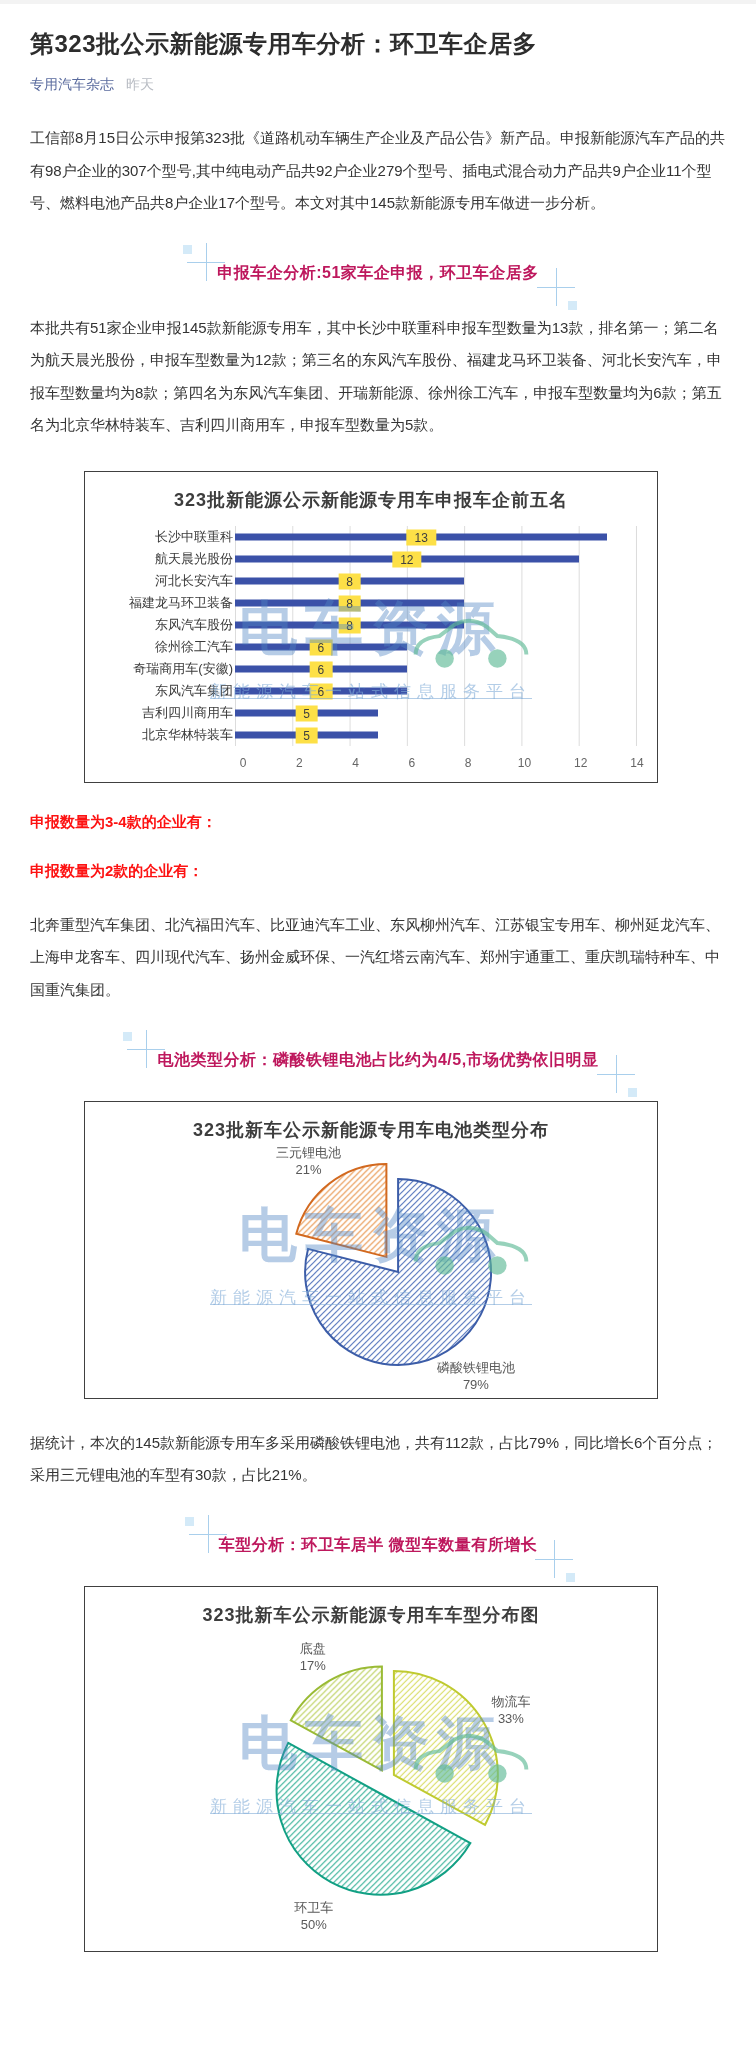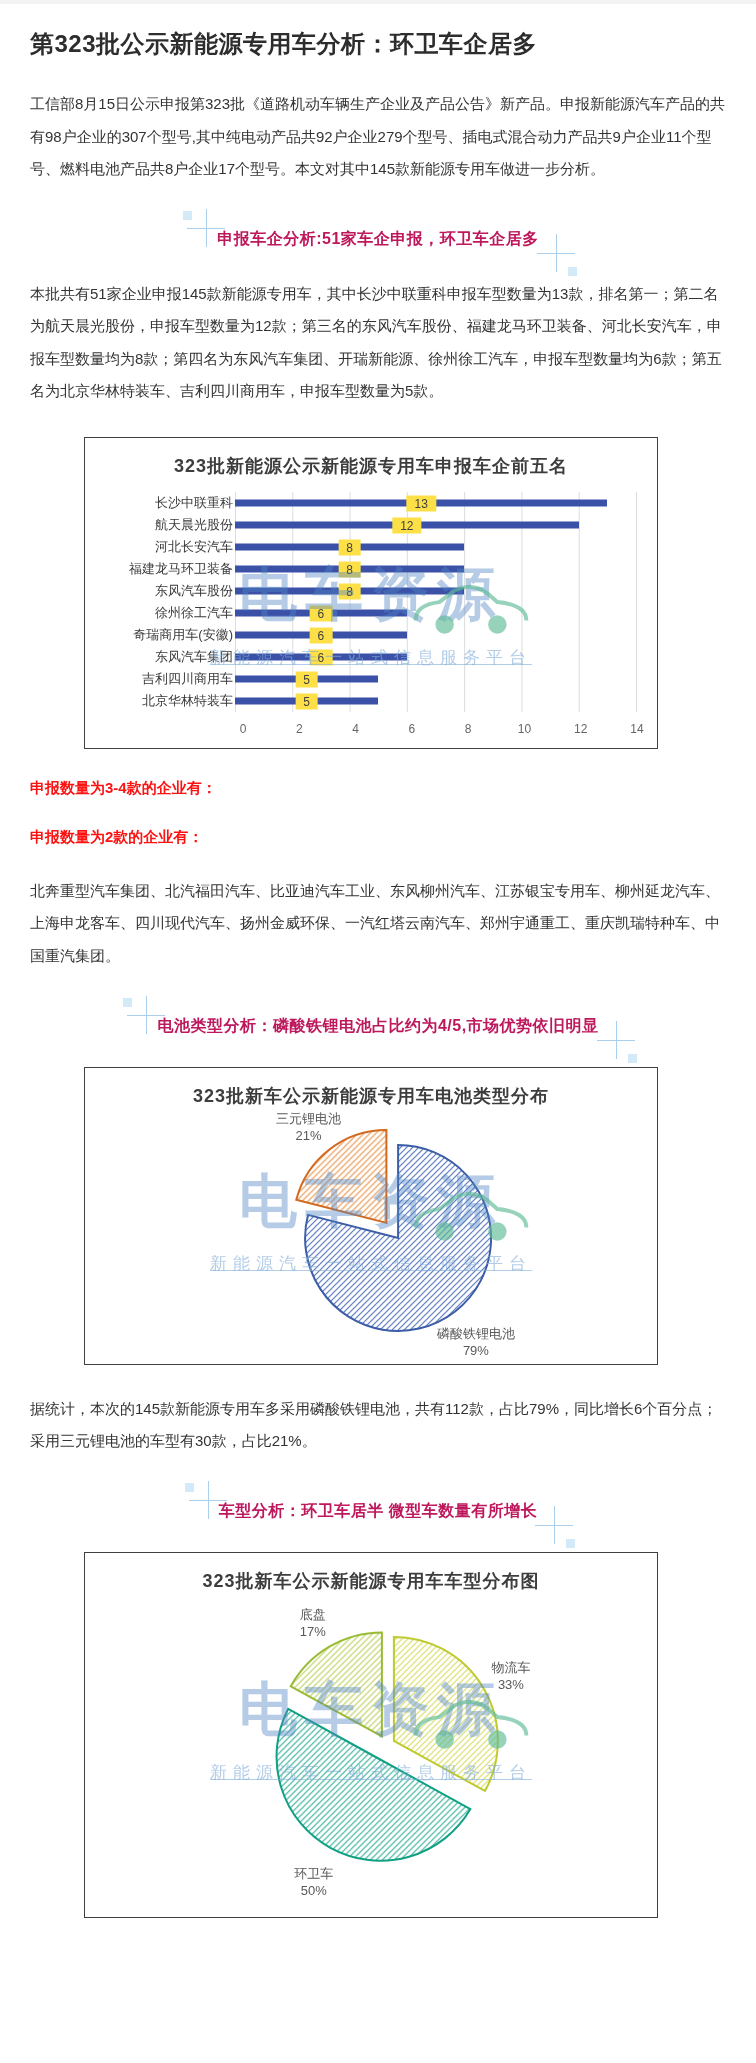--- a/index.html
+++ b/index.html
@@ -58,20 +58,23 @@
 </style>
 </head>
 <body>
 
 <div class="top-strip"></div>
 
 <div class="container">
 
   <h1 class="article-title">第323批公示新能源专用车分析：环卫车企居多</h1>
 
+  <div class="byline">
+    <span class="src">专用汽车杂志</span><span class="time">昨天</span>
+  </div>
 
   <p class="para">工信部8月15日公示申报第323批《道路机动车辆生产企业及产品公告》新产品。申报新能源汽车产品的共有98户企业的307个型号,其中纯电动产品共92户企业279个型号、插电式混合动力产品共9户企业11个型号、燃料电池产品共8户企业17个型号。本文对其中145款新能源专用车做进一步分析。</p>
 
   <div class="sec-header">
     <span class="txt">申报车企分析:51家车企申报，环卫车企居多<span class="cross cross-left">
           <span class="sq"></span>
         </span><span class="cross cross-right">
           <span class="sq"></span>
         </span></span>
   </div>

